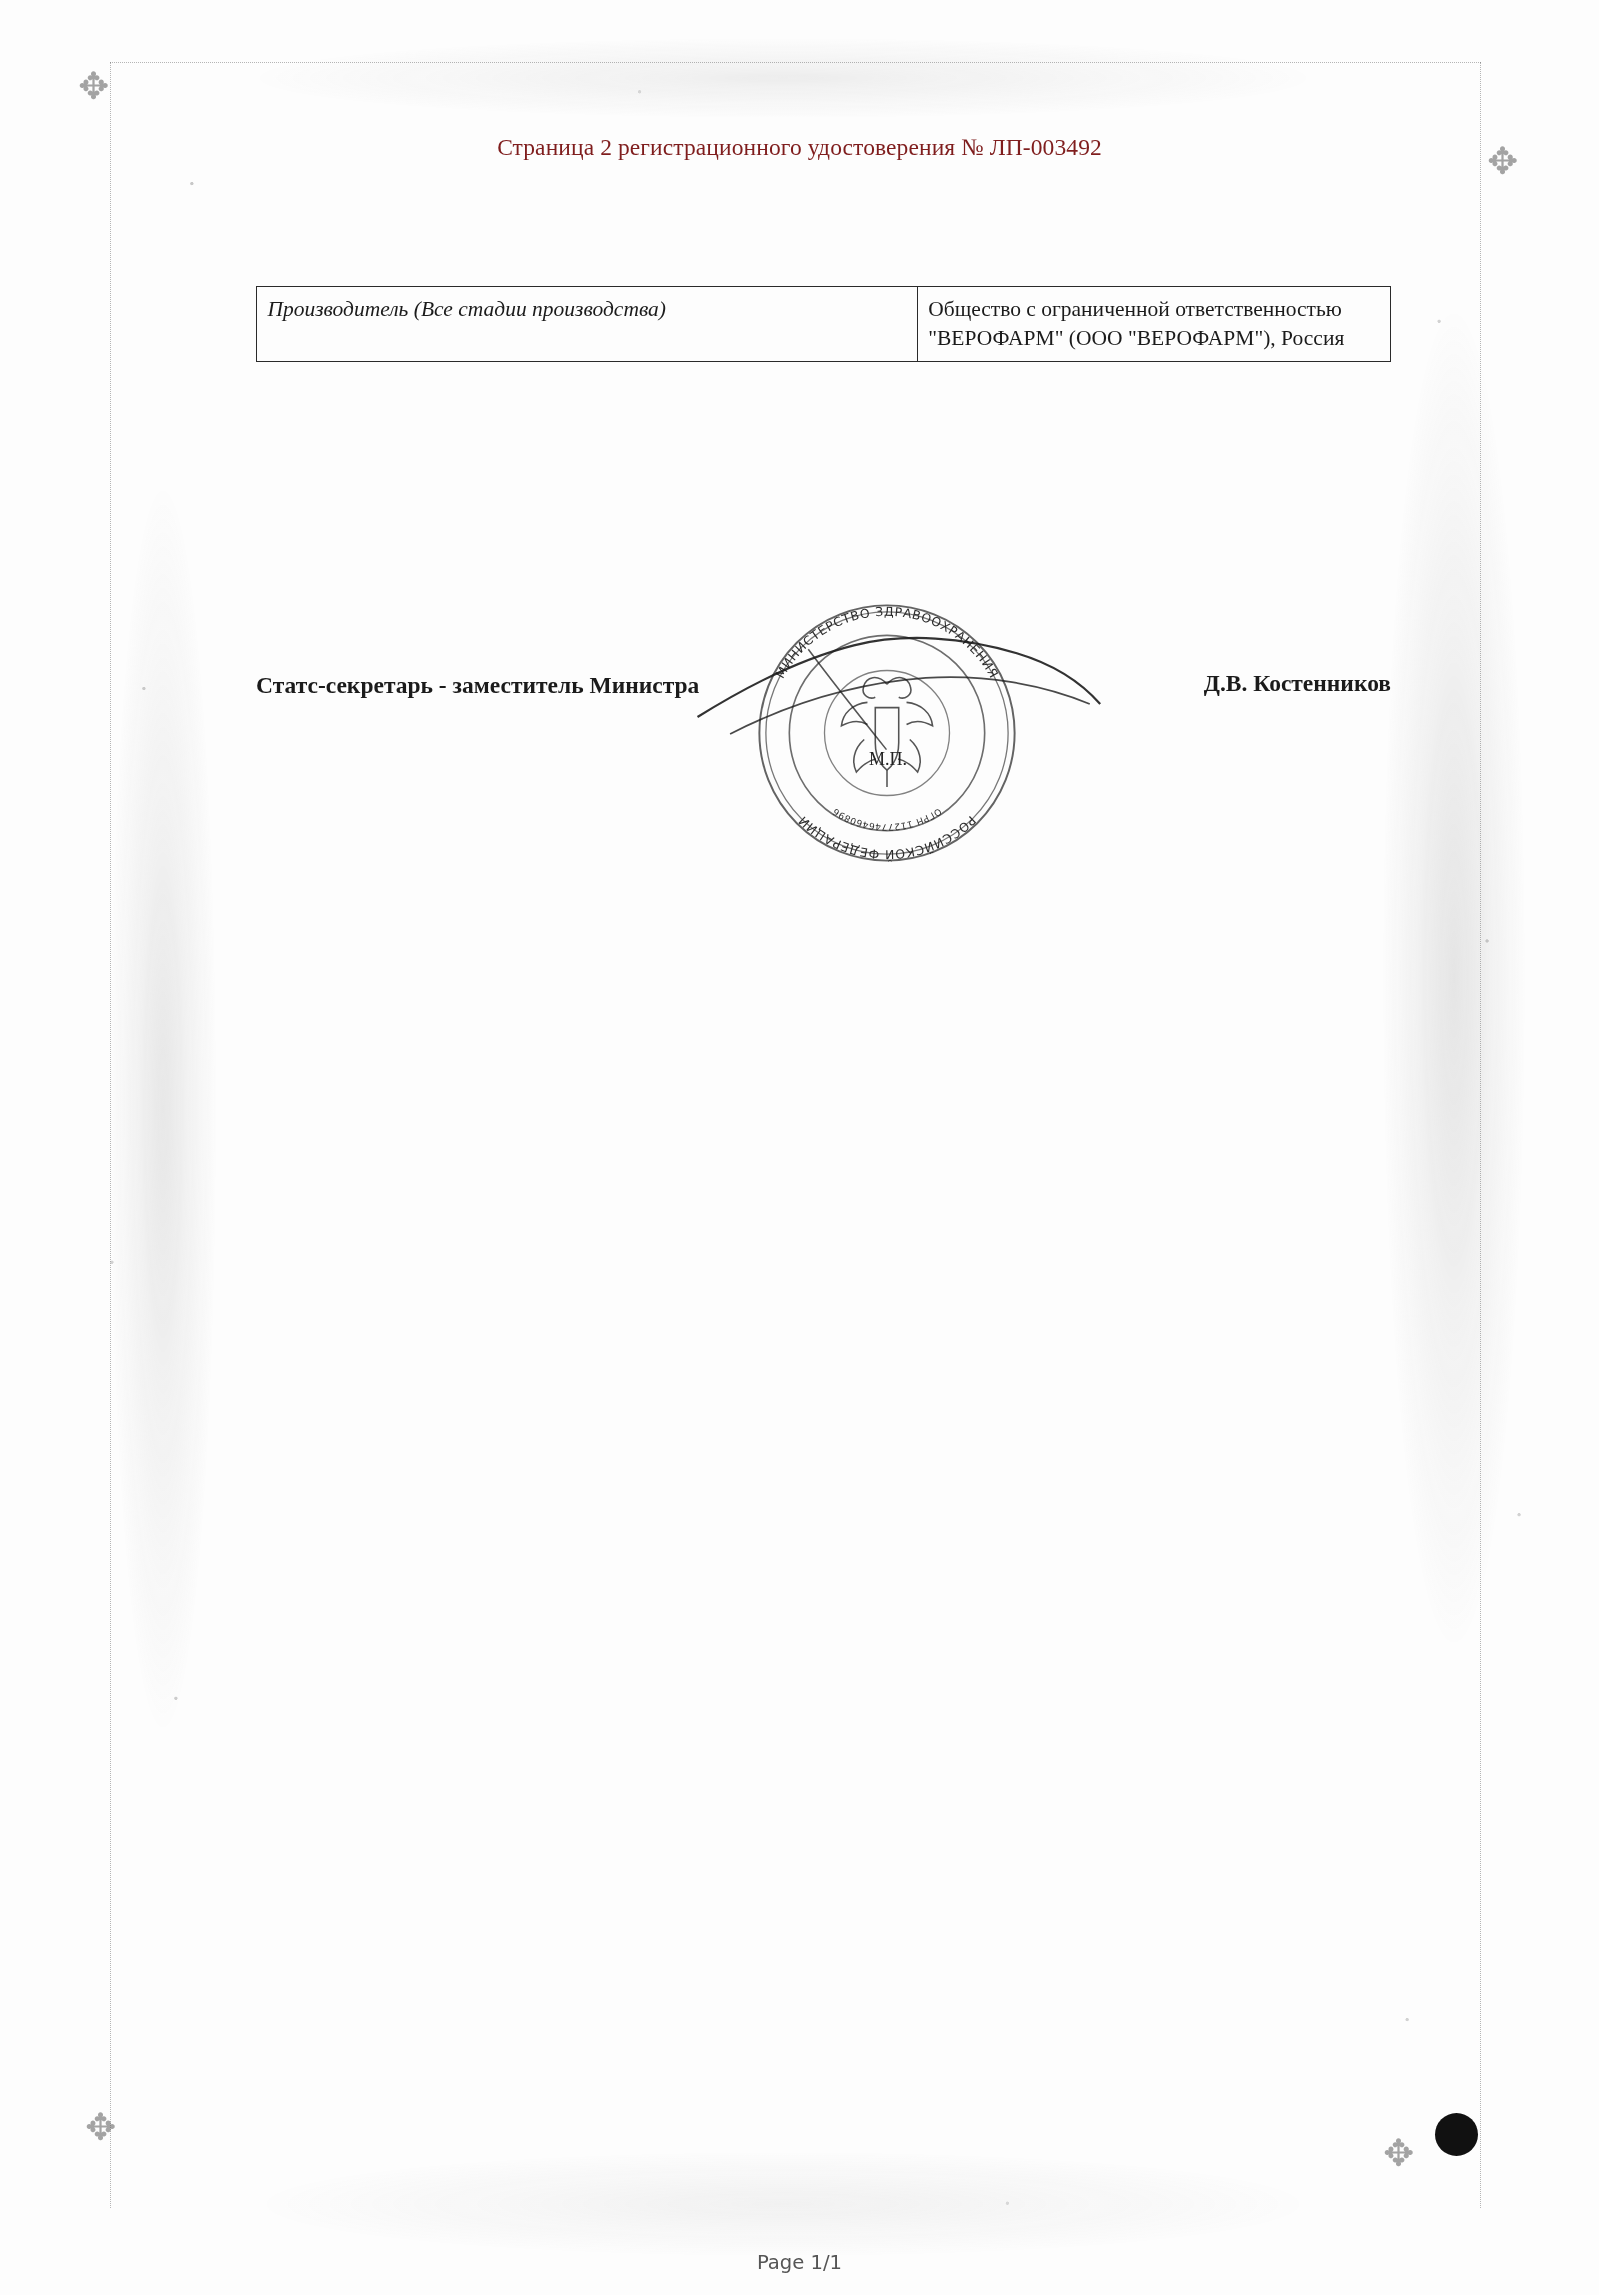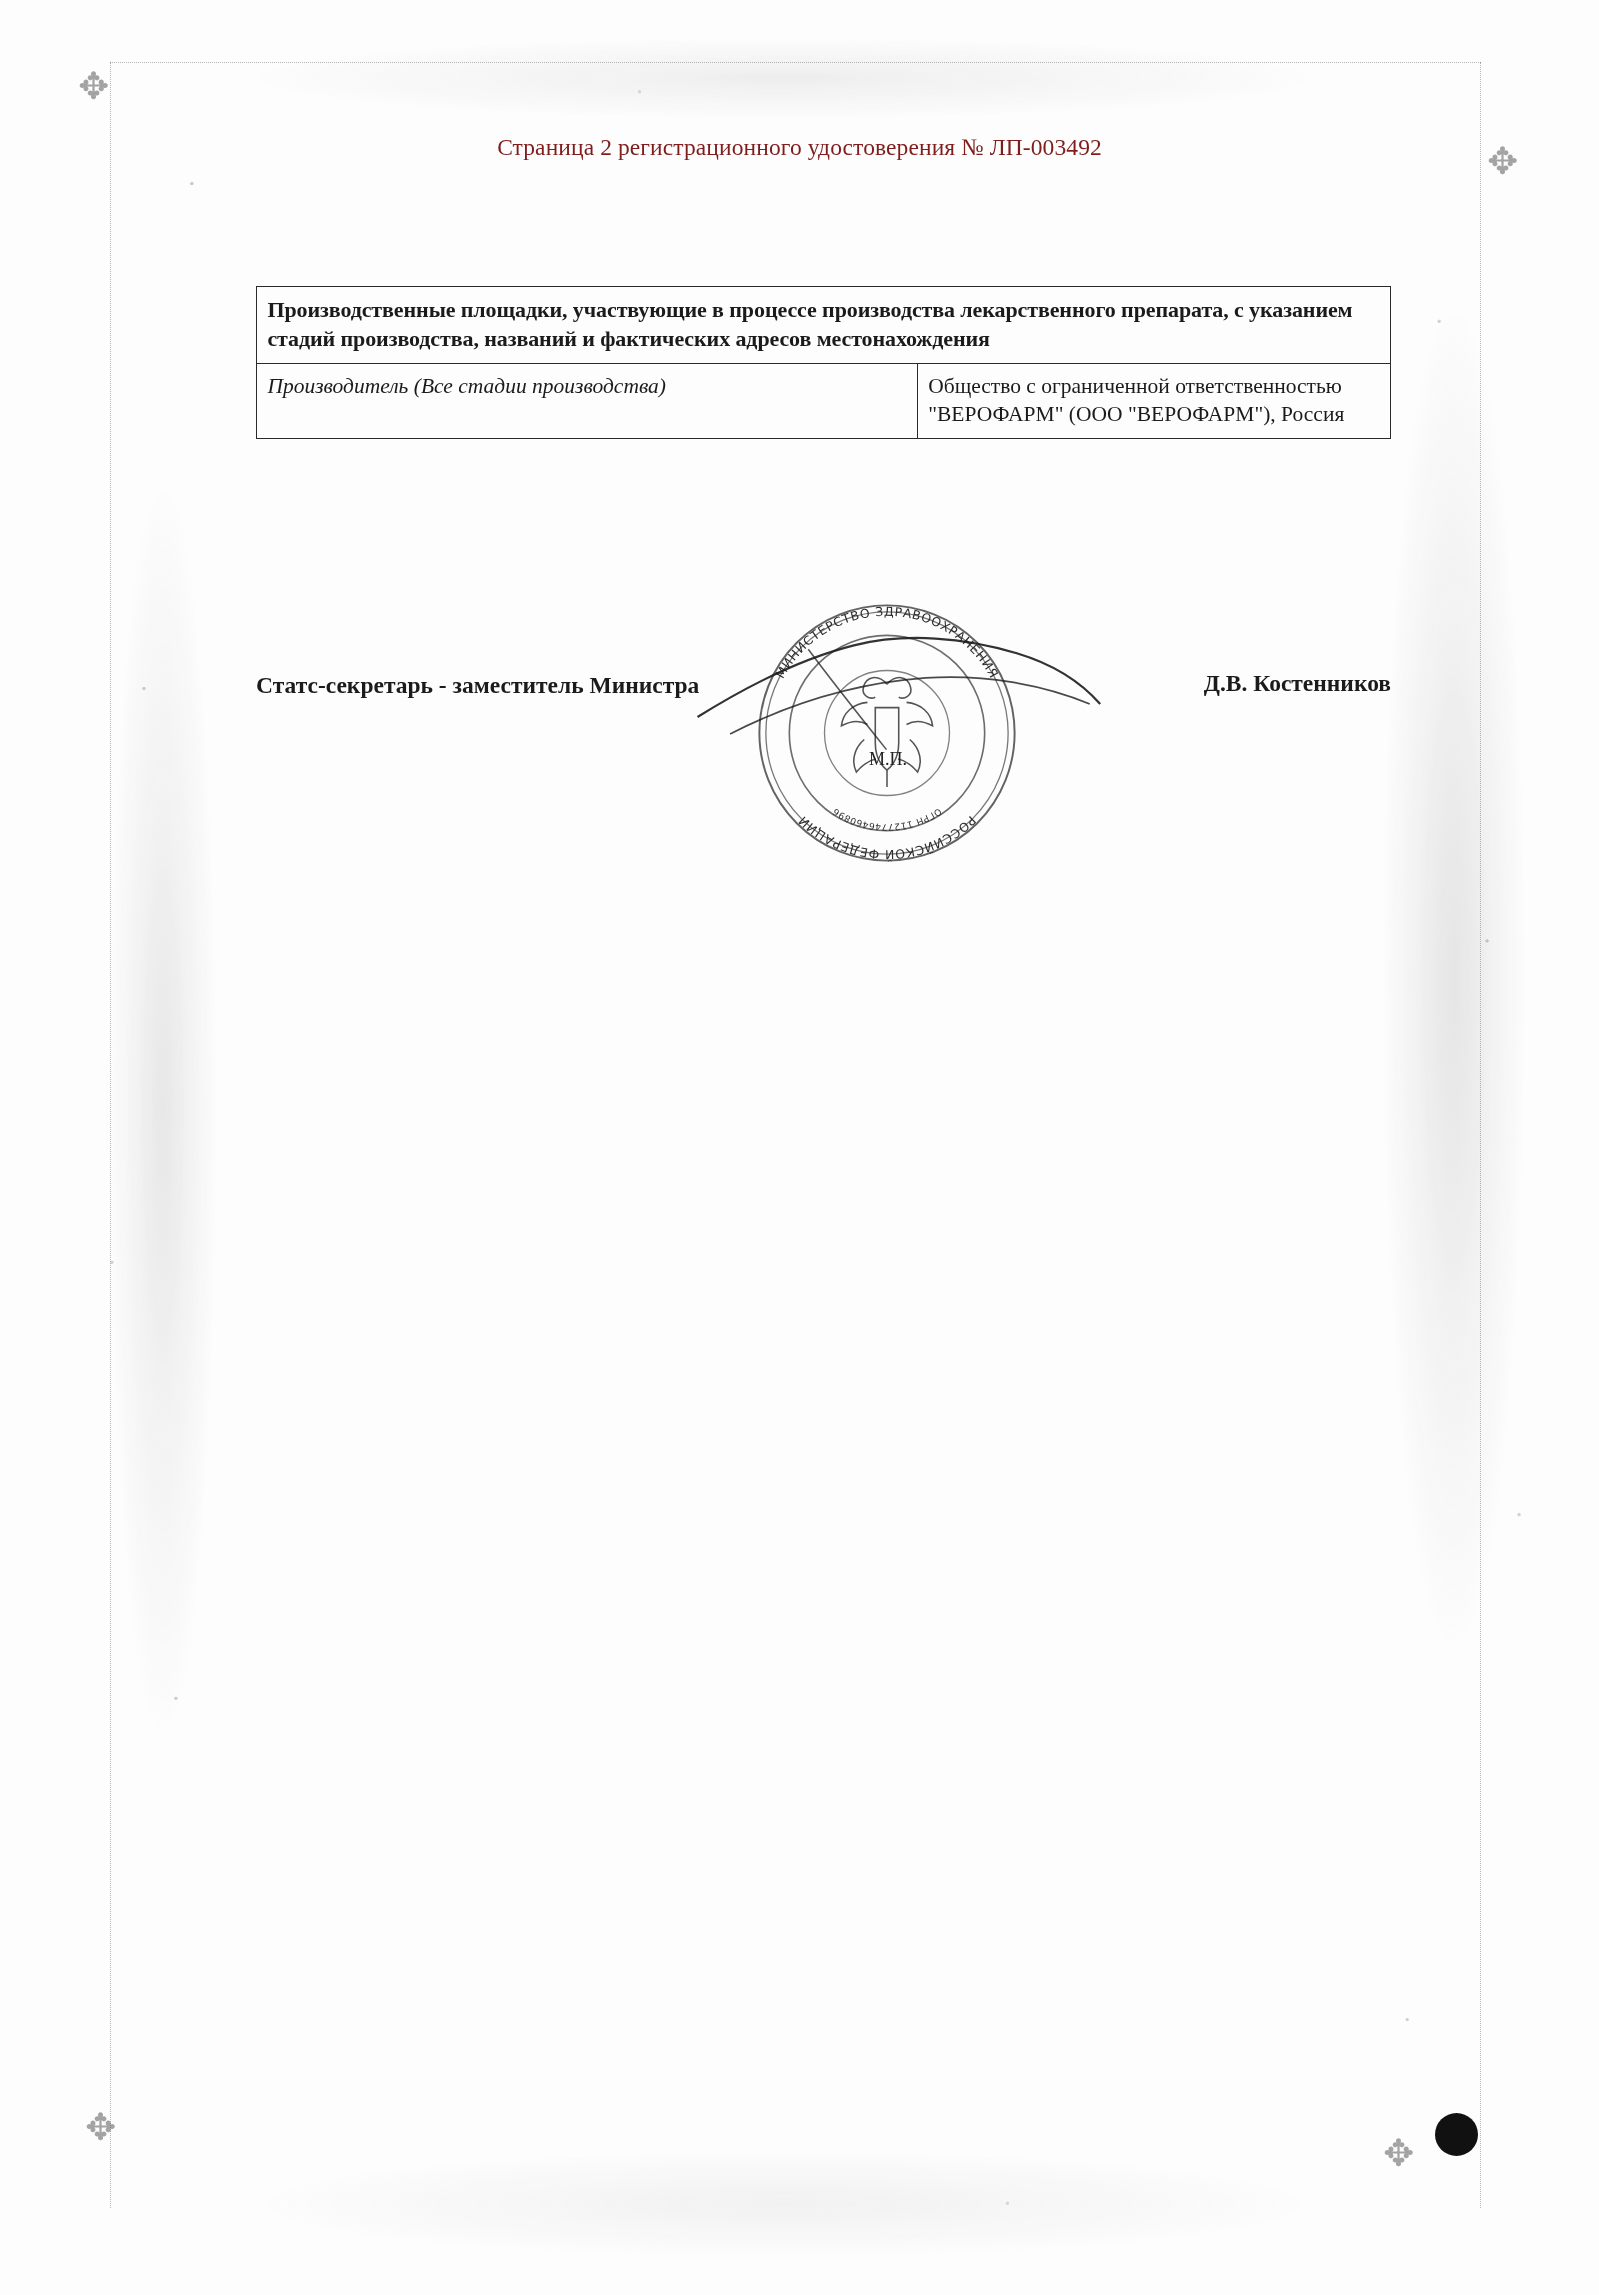--- a/index.html
+++ b/index.html
@@ -219,23 +219,20 @@
   <div class="corner-mark corner-tr">✥</div>
   <div class="corner-mark corner-bl">✥</div>
   <div class="corner-mark corner-br">✥</div>
 
   <div class="punch-dot"></div>
 
   <div class="page-header">Страница 2 регистрационного удостоверения № ЛП-003492</div>
 
   <table class="doc-table">
     <tbody>
-        <tr>
-      <td colspan="2" class="cell-title">Производственные площадки, участвующие в процессе производства лекарственного препарата, с указанием стадий производства, названий и фактических адресов местонахождения</td>
-    </tr>
     <tr>
       <td class="cell-role">Производитель (Все стадии производства)</td>
       <td class="cell-company">Общество с ограниченной ответственностью "ВЕРОФАРМ" (ООО "ВЕРОФАРМ"), Россия</td>
     </tr>
   </tbody>
     </table>
 
   <div class="sign-area">
     <div class="sign-title">Статс-секретарь - заместитель Министра</div>
     <div class="sign-name">Д.В. Костенников</div>
@@ -278,14 +275,15 @@
   <div class="mp-label">М.П.</div>
 
   <div class="signature-stroke">
     <svg width="417" height="183" viewBox="0 0 640 280">
       <path d="M10 170 C 90 120, 170 80, 250 60 C 330 40, 420 48, 500 72 C 560 90, 600 118, 628 150" fill="none" stroke="#1c1c1c" stroke-width="3.4" opacity=".9"></path>
       <path d="M60 196 C 150 150, 250 118, 360 110 C 450 104, 540 120, 612 150" fill="none" stroke="#1c1c1c" stroke-width="2.6" opacity=".8"></path>
       <path d="M180 66 C 220 120, 260 170, 300 220" fill="none" stroke="#1c1c1c" stroke-width="2.4" opacity=".75"></path>
     </svg>
   </div>
 
+  <div class="page-footer">Page  1/1</div>
 </div>
 
 
 </body></html>

